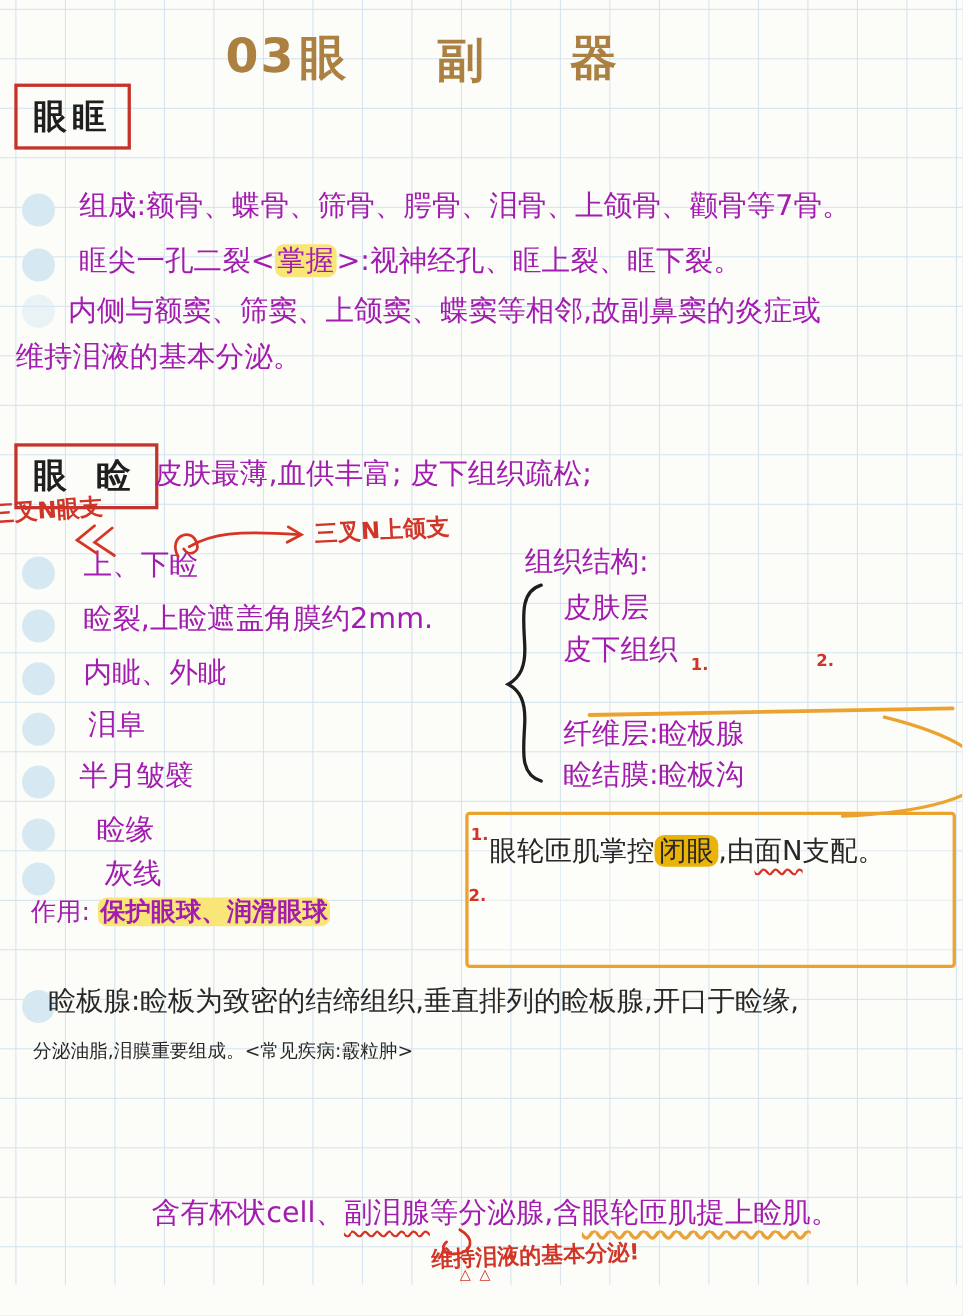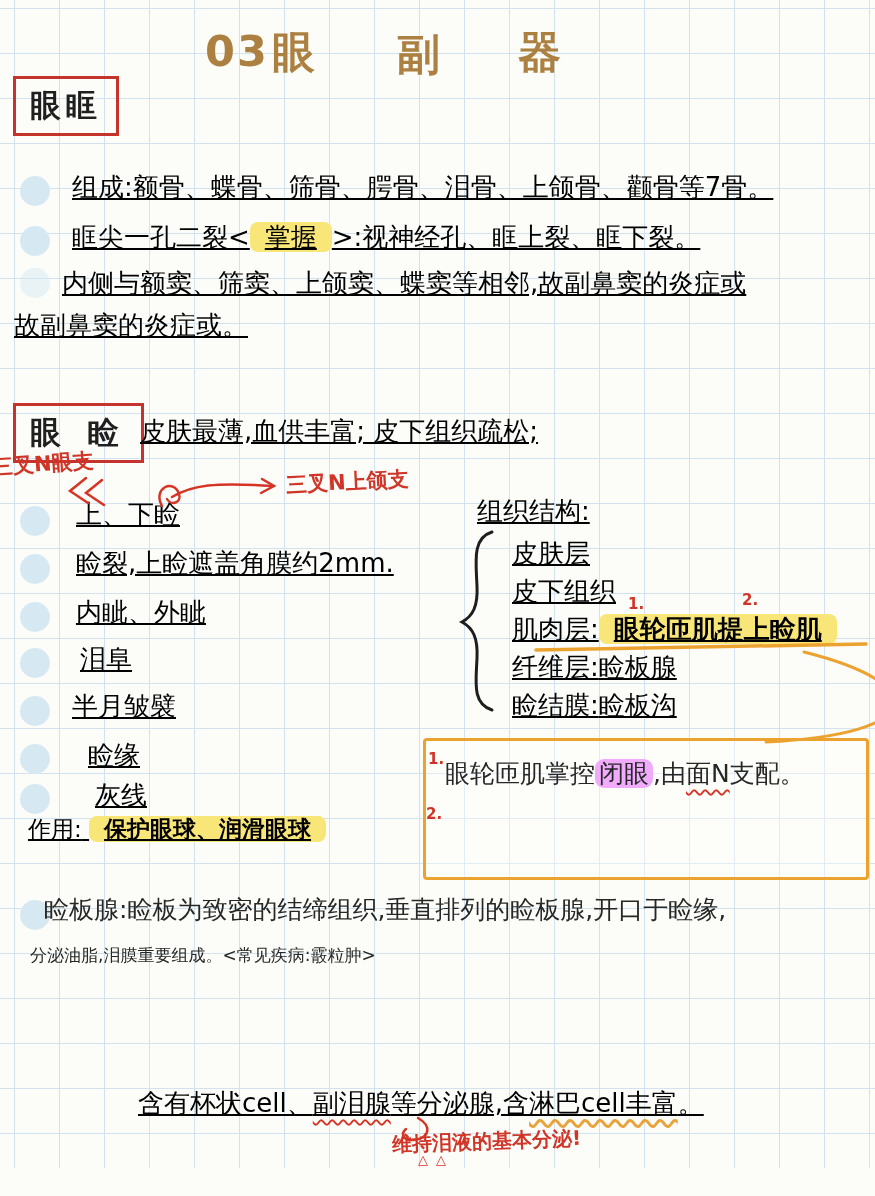--- a/index.html
+++ b/index.html
@@ -20,25 +20,25 @@
   .abs{position:absolute;white-space:nowrap;}
   .dot{position:absolute;width:30px;height:30px;border-radius:50%;
        background:#d6e9f3;left:20px;}
   .dot.faint{opacity:.5;}
   .title-part{position:absolute;font-size:43px;color:#ab8040;
        font-weight:bold;letter-spacing:2px;}
   .headbox{
     position:absolute;border:3px solid #c5342c;background:transparent;
     padding:6px 14px;font-size:31px;font-weight:bold;color:#1f1f1f;
   }
-  .hand{font-size:26px;line-height:1.35;color:#000000;text-decoration:underline;}
+  .hand{font-size:26px;line-height:1.35;color:#a21caf;}
   .hand-sm{font-size:25px;color:#272727;}
   .redink{color:#d03528;font-weight:bold;}
-  .hl-yellow{background:#f9e678;border-radius:8px;padding:0 15px;}
-  .hl-orange{background:#f0abfc;border-radius:9px;padding:0 4px;}
+  .hl-yellow{background:#f9e678;border-radius:8px;padding:0 2px;}
+  .hl-orange{background:#eab308;border-radius:9px;padding:0 4px;}
   .wavy-red{text-decoration-line:underline;text-decoration-style:wavy;
       text-decoration-color:#d63425;text-decoration-thickness:2px;
       text-underline-offset:7px;}
   .wavy-orange{text-decoration-line:underline;text-decoration-style:wavy;
       text-decoration-color:#e8a33c;text-decoration-thickness:2.5px;
       text-underline-offset:7px;}
   .notebox{
     position:absolute;left:423px;top:738px;width:440px;height:136px;
     border:3px solid #eca22f;border-radius:4px;background:rgba(255,255,255,.35);
   }
@@ -71,21 +71,21 @@
 
   <div class="headbox" style="left:13px;top:76px;letter-spacing:5px">眼眶</div>
 
   <div class="abs hand" style="left:72px;top:170px">组成:额骨、蝶骨、筛骨、腭骨、泪骨、上颌骨、颧骨等7骨。</div>
 
   <div class="abs hand" style="left:72px;top:220px">
     <span>眶尖一孔二裂&lt;</span><span class="hl-yellow">掌握</span><span>&gt;:视神经孔、眶上裂、眶下裂。</span>
   </div>
 
   <div class="abs hand" style="left:62px;top:266px">内侧与额窦、筛窦、上颌窦、蝶窦等相邻,故副鼻窦的炎症或</div>
-  <div class="abs hand" style="left:14px;top:308px">故副鼻窦的炎症或。</div>
+  <div class="abs hand" style="left:14px;top:308px">维持泪液的基本分泌。</div>
 
   <div class="headbox" style="left:13px;top:403px;letter-spacing:8px">眼 睑</div>
 
   <div class="abs hand" style="left:140px;top:414px">皮肤最薄,血供丰富; 皮下组织疏松;</div>
 
   <div class="abs redink" style="left:-8px;top:450px;font-size:21px;transform:rotate(-4deg)">三叉N眼支</div>
   <div class="abs redink" style="left:286px;top:468px;font-size:21px;transform:rotate(-3deg)">三叉N上颌支</div>
 
   <div class="abs hand" style="left:76px;top:497px">上、下睑</div>
   <div class="abs hand" style="left:76px;top:546px">睑裂,上睑遮盖角膜约2mm.</div>
@@ -98,23 +98,20 @@
   <div class="abs hand" style="left:28px;top:814px;font-size:23px">
     <span>作用:</span>
     <span class="hl-yellow" style="font-weight:bold">保护眼球、润滑眼球</span>
   </div>
 
   <div class="abs hand" style="left:477px;top:494px">组织结构:</div>
 
   <div class="abs hand" style="left:512px;top:536px">皮肤层</div>
   <div class="abs hand" style="left:512px;top:574px">皮下组织</div>
 
-  <div class="abs hand" style="left:512px;top:612px">
-    <span>肌肉层:</span><span class="hl-yellow" style="font-weight:bold">眼轮匝肌提上睑肌</span>
-  </div>
   <span class="marker" style="left:628px;top:595px">1.</span>
   <span class="marker" style="left:742px;top:591px">2.</span>
 
   <div class="abs hand" style="left:512px;top:650px">
     <span>纤维层:</span><span>睑板腺</span>
   </div>
   <div class="abs hand" style="left:512px;top:688px">
     <span>睑结膜:</span><span>睑板沟</span>
   </div>
 
@@ -124,21 +121,21 @@
 
   <div class="abs hand-sm" style="left:445px;top:757px">
     <span>眼轮匝肌掌控</span><span class="hl-orange">闭眼</span><span>,由</span><span class="wavy-red">面N</span><span>支配。</span>
   </div>
 
   <div class="abs" style="left:44px;top:893px;font-size:25px">睑板腺:睑板为致密的结缔组织,垂直排列的睑板腺,开口于睑缘,</div>
   <div class="abs" style="left:30px;top:944px;font-size:17px">分泌油脂,泪膜重要组成。&lt;常见疾病:霰粒肿&gt;</div>
 
 
   <div class="abs hand" style="left:138px;top:1086px">
-    <span>含有杯状cell、</span><span class="wavy-red">副泪腺</span><span>等分泌腺,含</span><span class="wavy-orange">淋巴cell丰富</span><span>。</span>
+    <span>含有杯状cell、</span><span class="wavy-red">副泪腺</span><span>等分泌腺,含</span><span class="wavy-orange">眼轮匝肌提上睑肌</span><span>。</span>
   </div>
 
   <div class="abs redink" style="left:392px;top:1128px;font-size:20px;transform:rotate(-2deg)">维持泪液的基本分泌!</div>
   <div class="abs" style="left:418px;top:1152px;font-size:13px;color:#d03528;letter-spacing:8px">△△</div>
 
   <svg class="overlay" width="875" height="1196" viewBox="0 0 875 1196">
 
     <g stroke="#d63425" stroke-width="2.5" fill="none" stroke-linecap="round">
       <polyline points="86,478 70,491 88,503"></polyline>
       <polyline points="102,480 86,493 104,505"></polyline>

